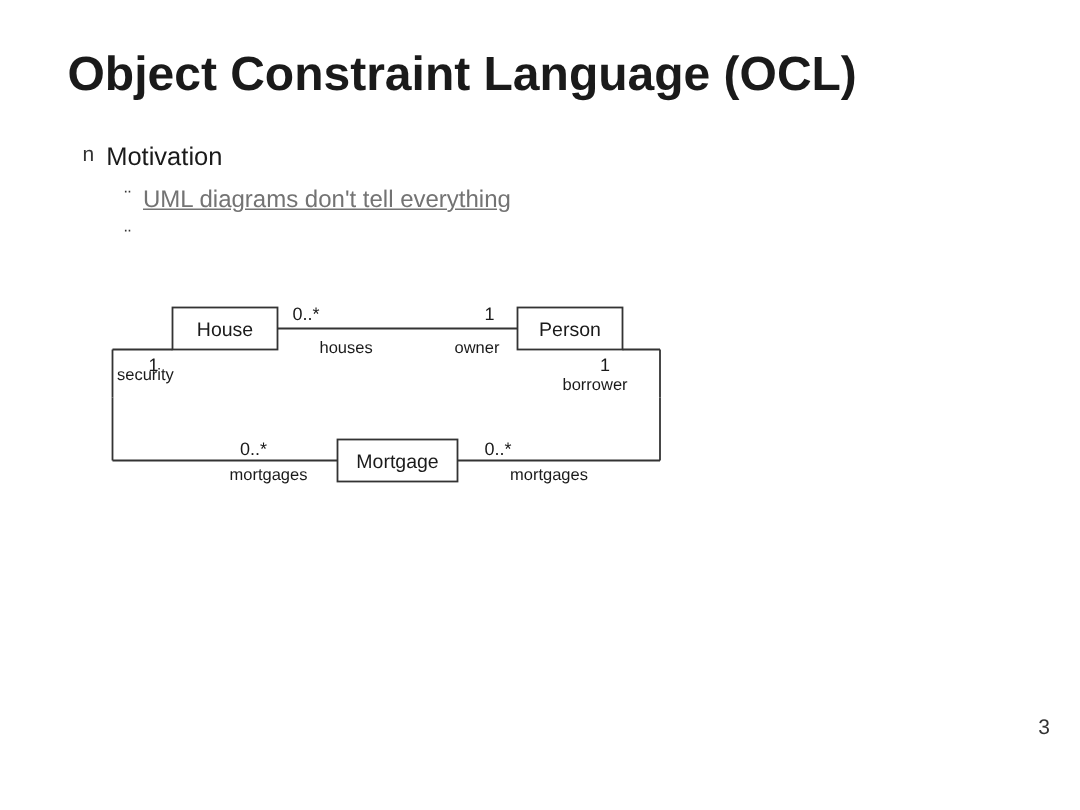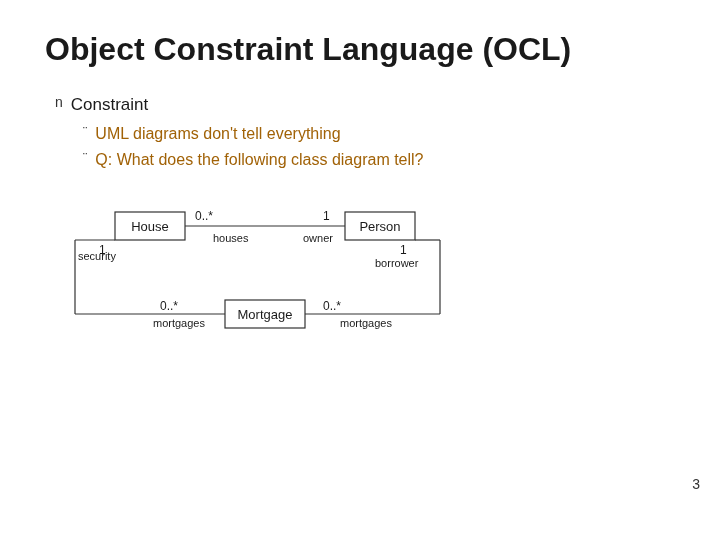--- a/index.html
+++ b/index.html
@@ -63,22 +63,23 @@
 
     .sub-bullet-icon {
       font-size: 13px;
       margin-right: 8px;
       margin-top: 2px;
       color: #333;
     }
 
     .sub-bullet-text {
       font-size: 16px;
-      color: #a16207;
+      color: #737373;
       line-height: 1.5;
+      text-decoration: underline;
     }
 
     
     .diagram-area {
       margin-top: 20px;
       display: flex;
       justify-content: flex-start;
       align-items: flex-start;
       position: relative;
     }
@@ -99,31 +100,30 @@
 </head>
 <body>
 
 <div class="slide">
 
   <div class="title">Object Constraint Language (OCL)</div>
 
   <div class="content-section">
     <div class="bullet-item">
       <span class="bullet-icon">n</span>
-      <span class="bullet-text">Constraint</span>
+      <span class="bullet-text">Motivation</span>
     </div>
 
     <div class="sub-bullets">
       <div class="sub-bullet-item">
         <span class="sub-bullet-icon">¨</span>
         <span class="sub-bullet-text">UML diagrams don't tell everything</span>
       </div>
       <div class="sub-bullet-item">
         <span class="sub-bullet-icon">¨</span>
-        <span class="sub-bullet-text">Q: What does the following class diagram tell?</span>
       </div>
     </div>
   </div>
 
   <div class="diagram-area">
     <svg class="diagram-svg" width="430" height="160" viewBox="0 0 430 160">
 
       <rect x="70" y="20" width="70" height="28" fill="white" stroke="#333" stroke-width="1.2"></rect>
       <text x="105" y="39" text-anchor="middle" font-size="13" font-family="Arial" fill="#1a1a1a">House</text>
 

